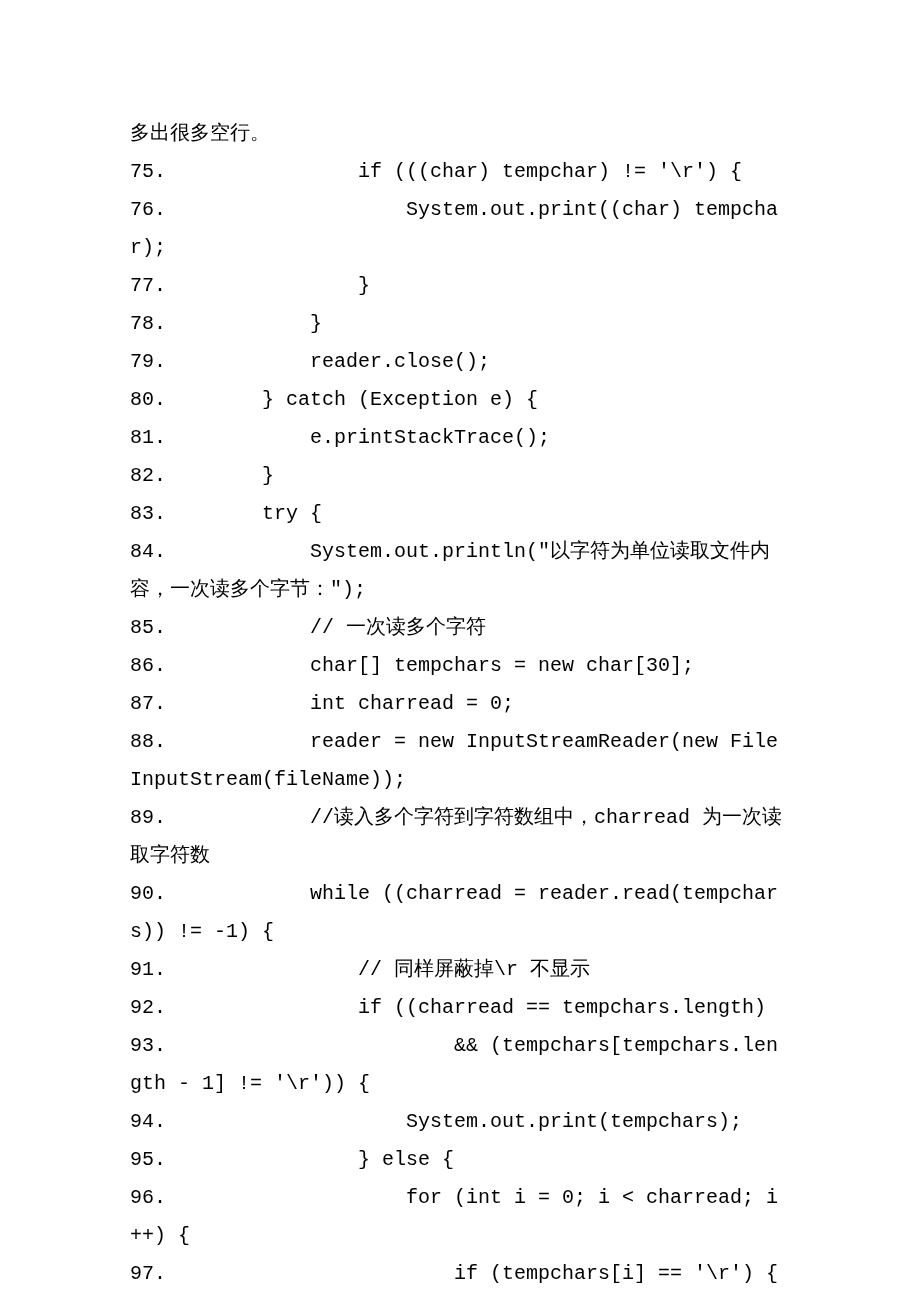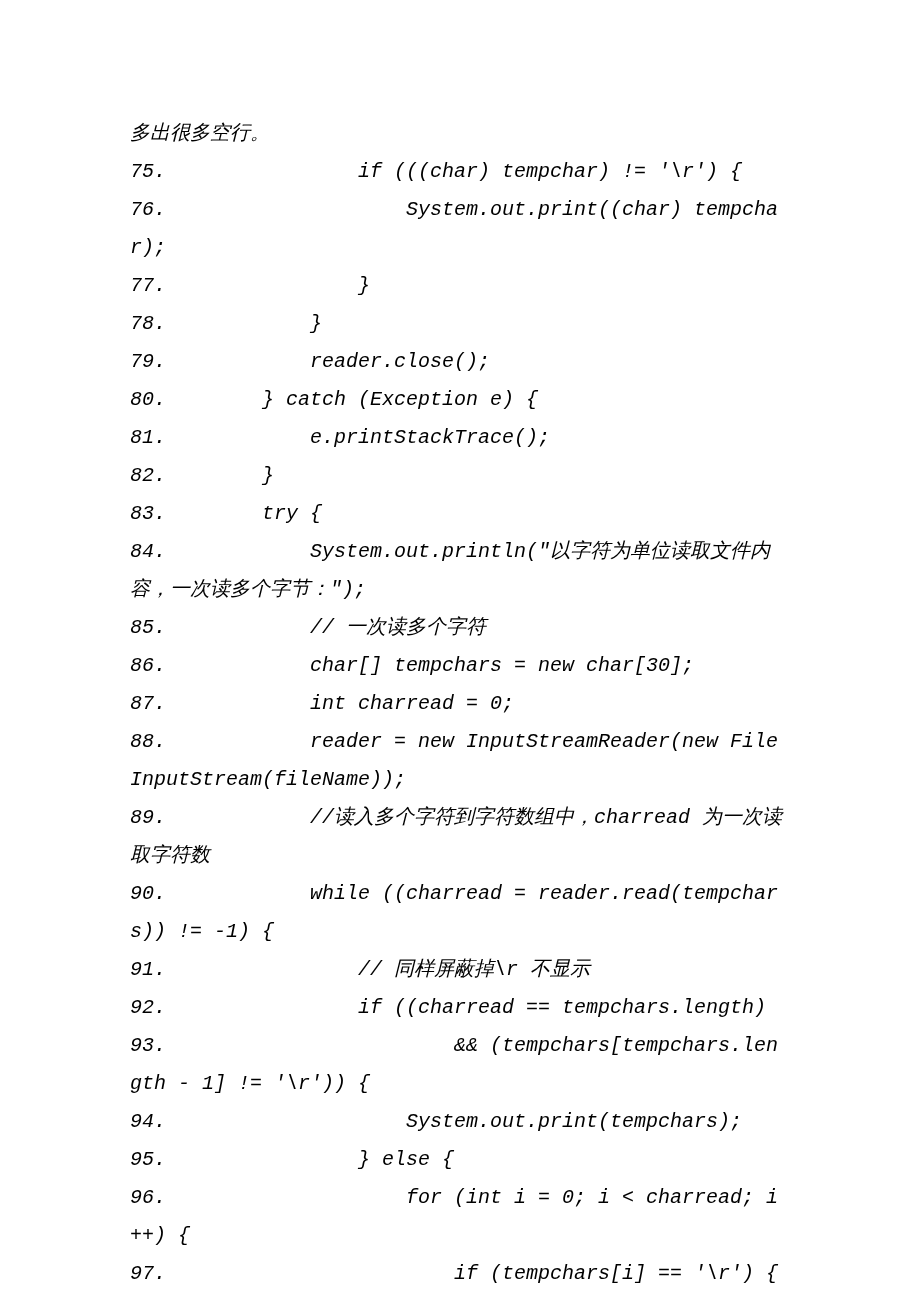--- a/index.html
+++ b/index.html
@@ -12,19 +12,18 @@
   .page {
     padding: 115px 130px 0 130px;
     font-size: 20px;
     line-height: 1.9;
     color: #000000;
     white-space: pre-wrap;
     word-break: break-all;
   }
   .mono {
     font-family: "Courier New", monospace;
-    font-style: italic;
   }
 </style>
 </head>
 <body>
 
 <div class="page"><div class="mono">多出很多空行。</div><div class="mono">75.                if (((char) tempchar) != '\r') {</div><div class="mono">76.                    System.out.print((char) tempchar);</div><div class="mono">77.                }</div><div class="mono">78.            }</div><div class="mono">79.            reader.close();</div><div class="mono">80.        } catch (Exception e) {</div><div class="mono">81.            e.printStackTrace();</div><div class="mono">82.        }</div><div class="mono">83.        try {</div><div class="mono">84.            System.out.println("以字符为单位读取文件内容，一次读多个字节：");</div><div class="mono">85.            // 一次读多个字符</div><div class="mono">86.            char[] tempchars = new char[30];</div><div class="mono">87.            int charread = 0;</div><div class="mono">88.            reader = new InputStreamReader(new FileInputStream(fileName));</div><div class="mono">89.            //读入多个字符到字符数组中，charread 为一次读取字符数</div><div class="mono">90.            while ((charread = reader.read(tempchars)) != -1) {</div><div class="mono">91.                // 同样屏蔽掉\r 不显示</div><div class="mono">92.                if ((charread == tempchars.length)</div><div class="mono">93.                        &amp;&amp; (tempchars[tempchars.length - 1] != '\r')) {</div><div class="mono">94.                    System.out.print(tempchars);</div><div class="mono">95.                } else {</div><div class="mono">96.                    for (int i = 0; i &lt; charread; i++) {</div><div class="mono">97.                        if (tempchars[i] == '\r') {</div><div class="mono">98.                            continue;</div></div>
 
 </body></html>

